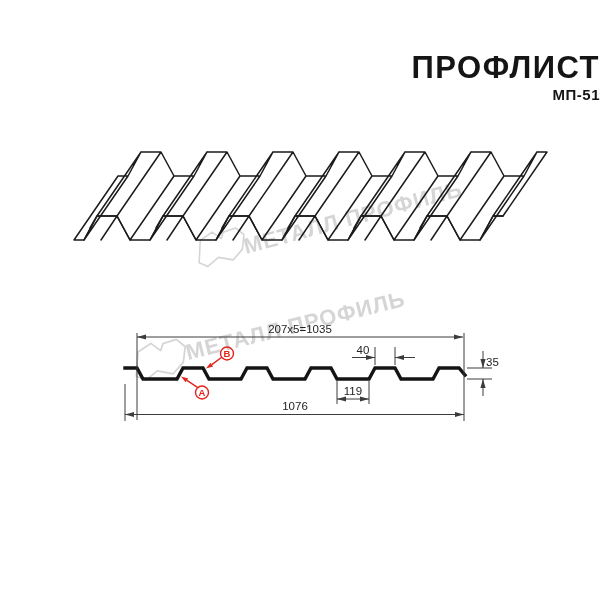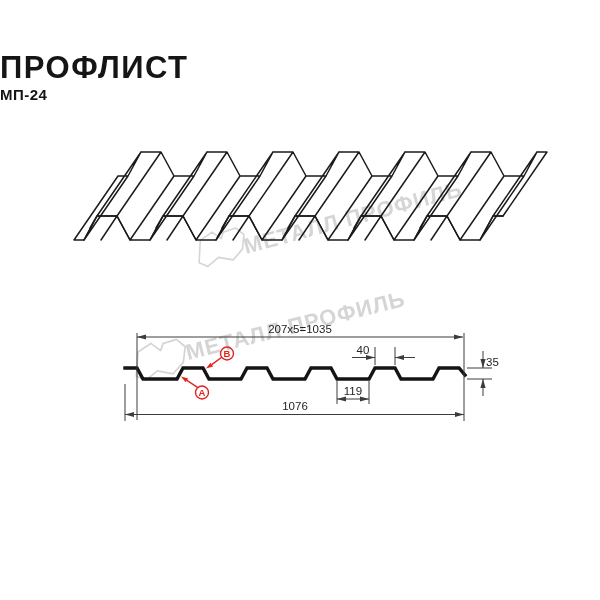--- a/index.html
+++ b/index.html
@@ -1,18 +1,18 @@
 <!DOCTYPE html>
 <html><head>
 <meta charset="utf-8">
 <style>
   html,body{margin:0;padding:0;background:#fff;}
   #page{position:relative;width:600px;height:600px;background:#fff;overflow:hidden;
         font-family:"Liberation Sans",sans-serif;}
-  .hdr{position:absolute;left:0;width:600px;text-align:left;color:#151515;}
+  .hdr{position:absolute;left:0;width:600px;text-align:right;color:#151515;}
   #title{top:50px;font-size:31px;font-weight:bold;letter-spacing:1.5px;}
   #subtitle{top:86px;font-size:15px;font-weight:bold;letter-spacing:0.5px;}
   #footer{top:524px;font-size:15.5px;font-weight:bold;letter-spacing:0.4px;}
   svg{position:absolute;left:0;top:0;}
   .f3{fill:#ffffff;stroke:none;}
   .s3{fill:none;stroke:#1b1b1b;stroke-width:1.5;stroke-linejoin:round;stroke-linecap:round;}
   .wm-text{fill:#d5d5d5;font-family:"Liberation Sans",sans-serif;font-weight:bold;
            font-size:22px;letter-spacing:1px;}
   .wm-logo{fill:none;stroke:#d5d5d5;stroke-width:1.6;stroke-linejoin:round;}
   .xsec{fill:none;stroke:#141414;stroke-width:3.4;stroke-linejoin:miter;stroke-linecap:square;}
@@ -22,21 +22,21 @@
   .red{stroke:#e3231d;fill:none;stroke-width:1.4;}
   .redf{fill:#e3231d;stroke:none;}
   .redt{fill:#e3231d;font-family:"Liberation Sans",sans-serif;font-size:9.5px;font-weight:bold;}
 </style>
 </head>
 <body>
 
 <div id="page">
 
   <div id="title" class="hdr">ПРОФЛИСТ</div>
-  <div id="subtitle" class="hdr">МП-24</div>
+  <div id="subtitle" class="hdr">МП-51</div>
 
   <svg width="600" height="600" viewBox="0 0 600 600">
 
     <g>
       <path id="p3f" class="f3" d="M74,240L84,240L128,176L118,176ZM84,240L97,216L141,152L128,176ZM97,216L117,216L161,152L141,152ZM117,216L130,240L174,176L161,152ZM130,240L150,240L194,176L174,176ZM150,240L163,216L207,152L194,176ZM163,216L183,216L227,152L207,152ZM183,216L196,240L240,176L227,152ZM196,240L216,240L260,176L240,176ZM216,240L229,216L273,152L260,176ZM229,216L249,216L293,152L273,152ZM249,216L262,240L306,176L293,152ZM262,240L282,240L326,176L306,176ZM282,240L295,216L339,152L326,176ZM295,216L315,216L359,152L339,152ZM315,216L328,240L372,176L359,152ZM328,240L348,240L392,176L372,176ZM348,240L361,216L405,152L392,176ZM361,216L381,216L425,152L405,152ZM381,216L394,240L438,176L425,152ZM394,240L414,240L458,176L438,176ZM414,240L427,216L471,152L458,176ZM427,216L447,216L491,152L471,152ZM447,216L460,240L504,176L491,152ZM460,240L480,240L524,176L504,176ZM480,240L493,216L537,152L524,176ZM493,216L503,216L547,152L537,152ZM84,240L97,216L117,216L130,240M150,240L163,216L183,216L196,240M216,240L229,216L249,216L262,240M282,240L295,216L315,216L328,240M348,240L361,216L381,216L394,240M414,240L427,216L447,216L460,240M480,240L493,216L503,216"></path>
     </g>
 
     <g>
       <path class="wm-logo" transform="translate(190,234) rotate(-10)" d="M4,30 L9,8 L22,2 L30,10 L33,4 L46,2 L53,10 L49,24 L38,33 L24,28 L12,35 Z"></path>
       <text class="wm-text" transform="translate(246,254) rotate(-15)">МЕТАЛЛ ПРОФИЛЬ</text>

